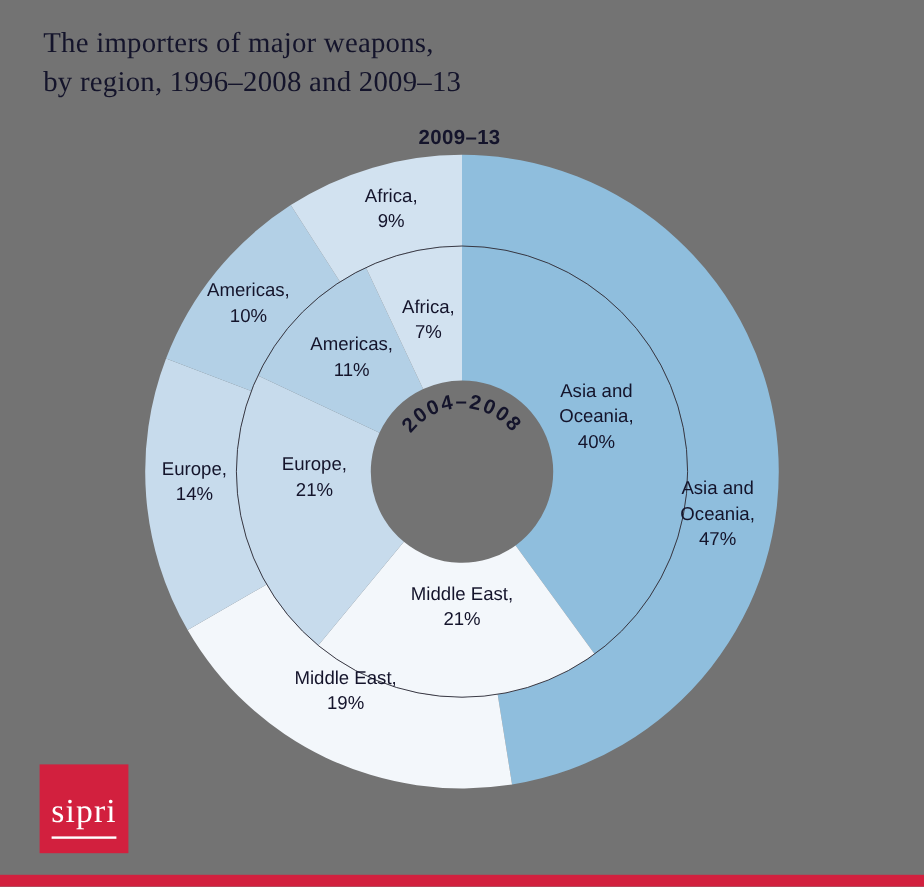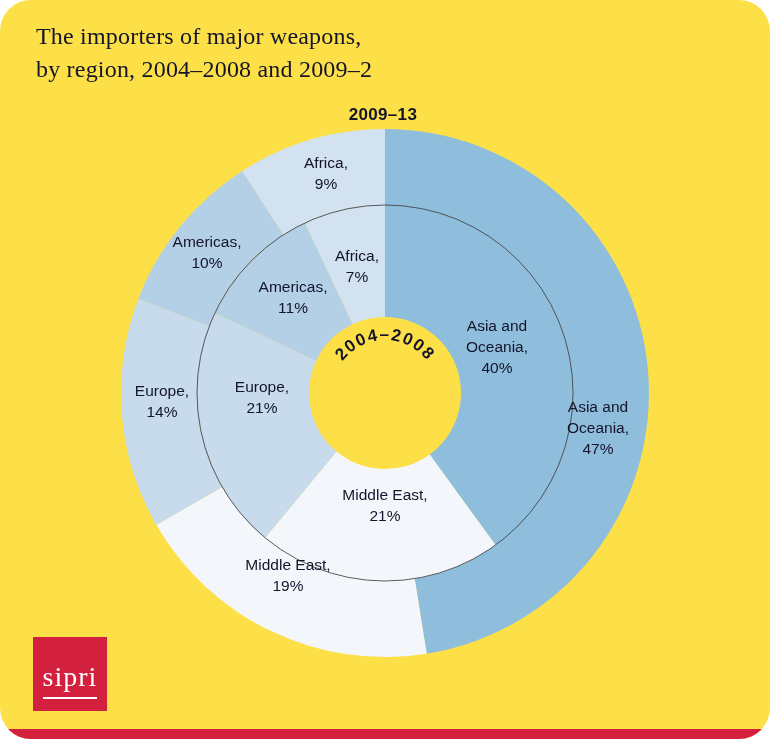--- a/index.html
+++ b/index.html
@@ -83,25 +83,25 @@
     left: 0;
     bottom: 0;
     width: 100%;
     height: 10px;
     background: #d2203e;
   }
 </style>
 </head>
 <body>
 
-<div class="page" style="background: #fde047; border-radius: 31px;">
+<div class="page" style="background: #737373;">
 
   <div class="title">
     <div>The importers of major weapons,</div>
-    <div>by region, 2004–2008 and 2009–2</div>
+    <div>by region, 1996–2008 and 2009–13</div>
   </div>
 
   <div class="ring-title">2009–13</div>
 
   <svg class="chart" id="donut-svg" width="770" height="739" viewBox="0 0 770 739">
       <path d="M 385 129 A 264 264 0 0 1 426.71 653.68 L 414.7 578.64 A 188 188 0 0 0 385 205 Z" fill="#8fbedd"></path>
       <path d="M 426.71 653.68 A 264 264 0 0 1 156.37 525 L 222.19 487 A 188 188 0 0 0 414.7 578.64 Z" fill="#f3f7fb"></path>
       <path d="M 156.37 525 A 264 264 0 0 1 138.38 298.78 L 209.38 325.91 A 188 188 0 0 0 222.19 487 Z" fill="#c7dbec"></path>
       <path d="M 138.38 298.78 A 264 264 0 0 1 242.27 170.91 L 283.36 234.84 A 188 188 0 0 0 209.38 325.91 Z" fill="#b3d0e6"></path>
       <path d="M 242.27 170.91 A 264 264 0 0 1 385 129 L 385 205 A 188 188 0 0 0 283.36 234.84 Z" fill="#d2e2f0"></path>

